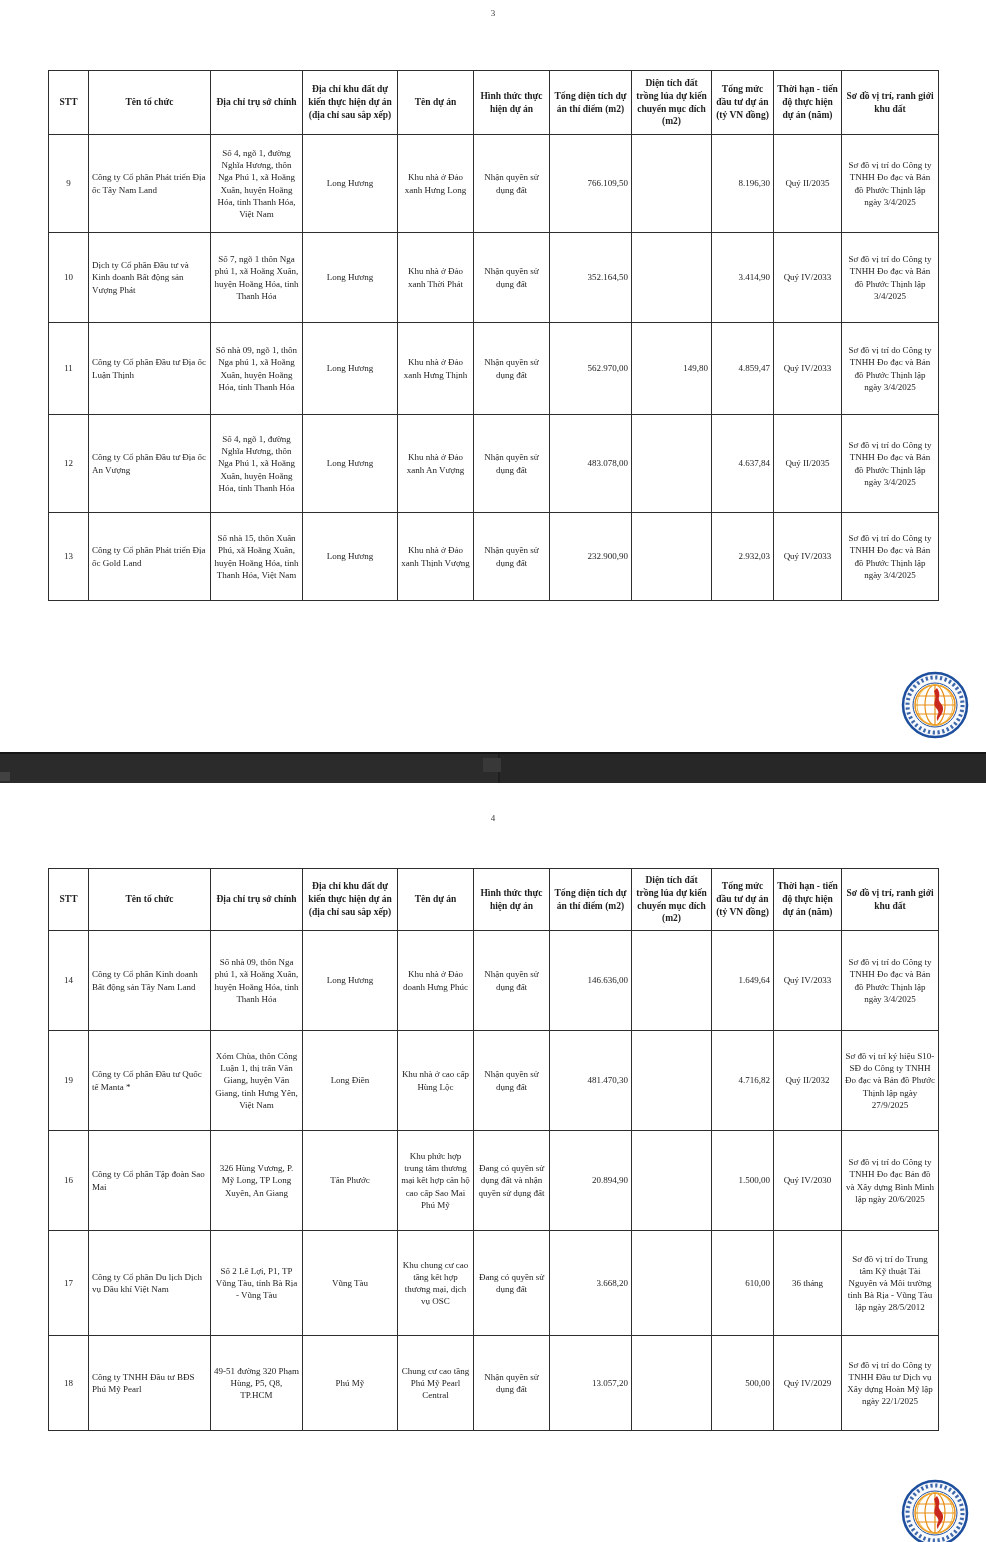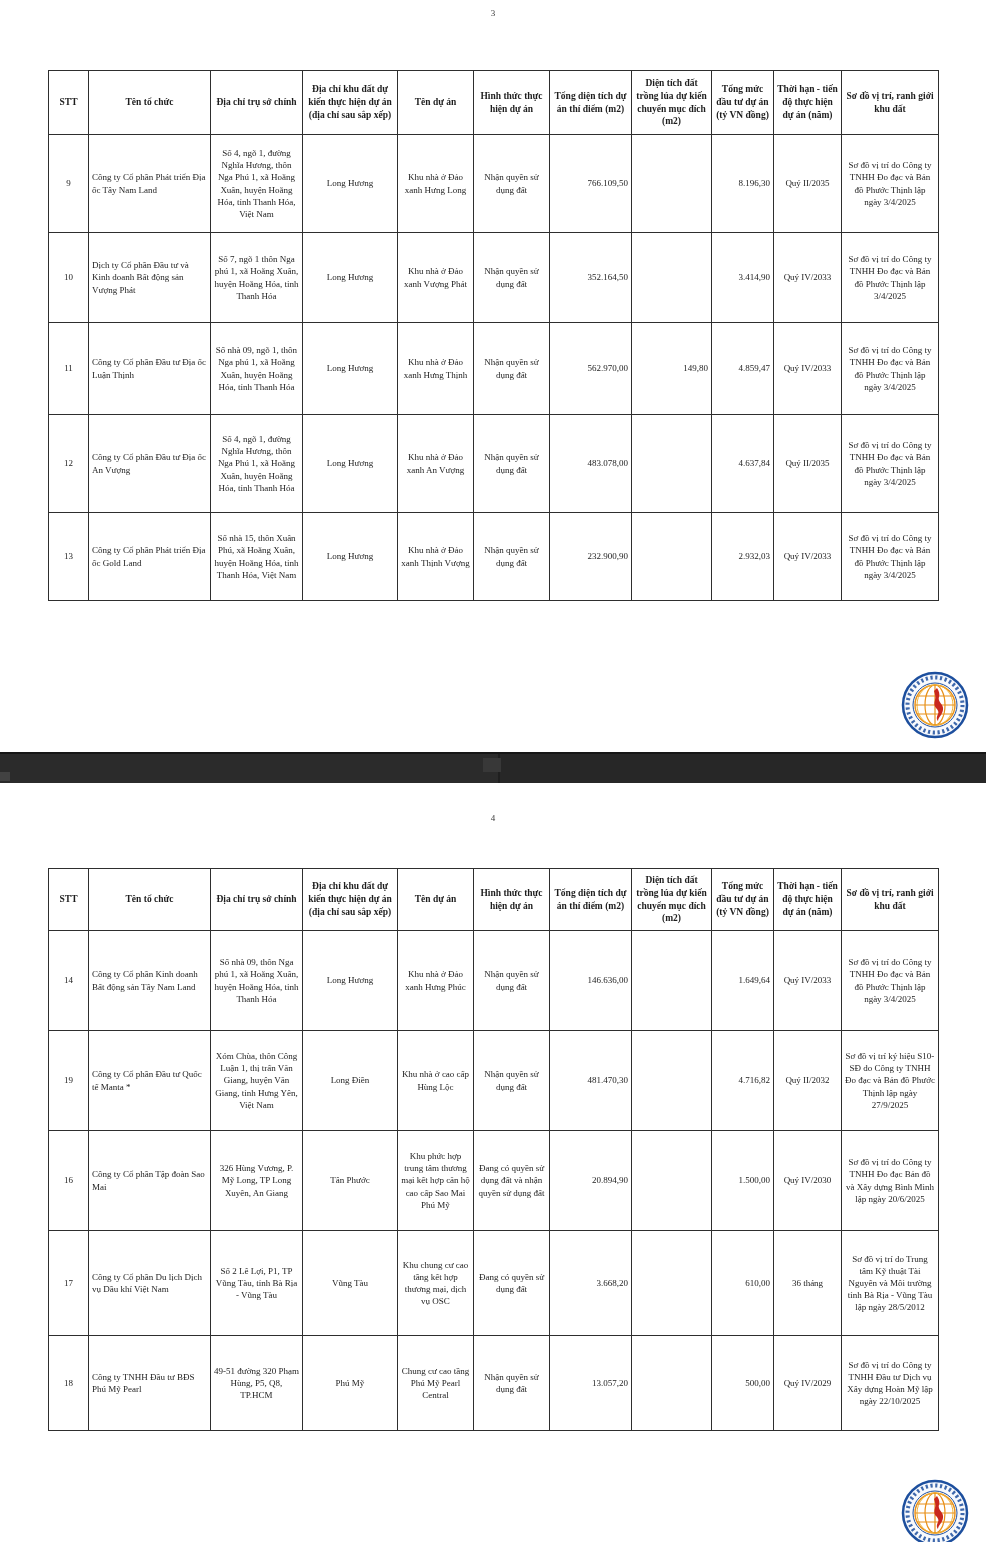--- a/index.html
+++ b/index.html
@@ -105,21 +105,21 @@
           <td></td>
           <td>8.196,30</td>
           <td>Quý II/2035</td>
           <td>Sơ đồ vị trí do Công ty TNHH Đo đạc và Bản đồ Phước Thịnh lập ngày 3/4/2025</td>
         </tr>
         <tr style="height: 90px;">
           <td>10</td>
           <td>Dịch ty Cổ phần Đầu tư và Kinh doanh Bất động sản Vượng Phát</td>
           <td>Số 7, ngõ 1 thôn Nga phú 1, xã Hoằng Xuân, huyện Hoằng Hóa, tỉnh Thanh Hóa</td>
           <td>Long Hương</td>
-          <td>Khu nhà ở Đảo xanh Vượng Phát</td>
+          <td>Khu nhà ở Đảo xanh Thời Phát</td>
           <td>Nhận quyền sử dụng đất</td>
           <td>352.164,50</td>
           <td></td>
           <td>3.414,90</td>
           <td>Quý IV/2033</td>
           <td>Sơ đồ vị trí do Công ty TNHH Đo đạc và Bản đồ Phước Thịnh lập 3/4/2025</td>
         </tr>
         <tr style="height: 92px;">
           <td>11</td>
           <td>Công ty Cổ phần Đầu tư Địa ốc Luận Thịnh</td>
@@ -214,21 +214,21 @@
           <th>Thời hạn - tiến độ thực hiện dự án (năm)</th>
           <th>Sơ đồ vị trí, ranh giới khu đất</th>
         </tr>
       </thead>
       <tbody>
         <tr style="height: 100px;">
           <td>14</td>
           <td>Công ty Cổ phần Kinh doanh Bất động sản Tây Nam Land</td>
           <td>Số nhà 09, thôn Nga phú 1, xã Hoằng Xuân, huyện Hoằng Hóa, tỉnh Thanh Hóa</td>
           <td>Long Hương</td>
-          <td>Khu nhà ở Đảo xanh Hưng Phúc</td>
+          <td>Khu nhà ở Đảo doanh Hưng Phúc</td>
           <td>Nhận quyền sử dụng đất</td>
           <td>146.636,00</td>
           <td></td>
           <td>1.649,64</td>
           <td>Quý IV/2033</td>
           <td>Sơ đồ vị trí do Công ty TNHH Đo đạc và Bản đồ Phước Thịnh lập ngày 3/4/2025</td>
         </tr>
         <tr style="height: 100px;">
           <td>19</td>
           <td>Công ty Cổ phần Đầu tư Quốc tế Manta *</td>
@@ -272,21 +272,21 @@
           <td>18</td>
           <td>Công ty TNHH Đầu tư BĐS Phú Mỹ Pearl</td>
           <td>49-51 đường 320 Phạm Hùng, P5, Q8, TP.HCM</td>
           <td>Phú Mỹ</td>
           <td>Chung cư cao tầng Phú Mỹ Pearl Central</td>
           <td>Nhận quyền sử dụng đất</td>
           <td>13.057,20</td>
           <td></td>
           <td>500,00</td>
           <td>Quý IV/2029</td>
-          <td>Sơ đồ vị trí do Công ty TNHH Đầu tư Dịch vụ Xây dựng Hoàn Mỹ lập ngày 22/10/2025</td>
+          <td>Sơ đồ vị trí do Công ty TNHH Đầu tư Dịch vụ Xây dựng Hoàn Mỹ lập ngày 22/1/2025</td>
         </tr>
       </tbody>
     </table>
   <svg class="stamp" viewBox="0 0 70 70">
     <circle cx="35" cy="35" r="32" fill="#f7f9fd" stroke="#1d4f9e" stroke-width="2.5"></circle>
     <circle cx="35" cy="35" r="27.5" fill="none" stroke="#1d4f9e" stroke-width="4" stroke-dasharray="2.2 2.6" opacity="0.85"></circle>
     <circle cx="35" cy="35" r="22" fill="#ffffff" stroke="#1d4f9e" stroke-width="1"></circle>
     <circle cx="35" cy="35" r="20" fill="none" stroke="#e89018" stroke-width="1.4"></circle>
     <ellipse cx="35" cy="35" rx="10" ry="20" fill="none" stroke="#e89018" stroke-width="1.2"></ellipse>
     <ellipse cx="35" cy="35" rx="18" ry="20" fill="none" stroke="#f0b53a" stroke-width="1"></ellipse>

